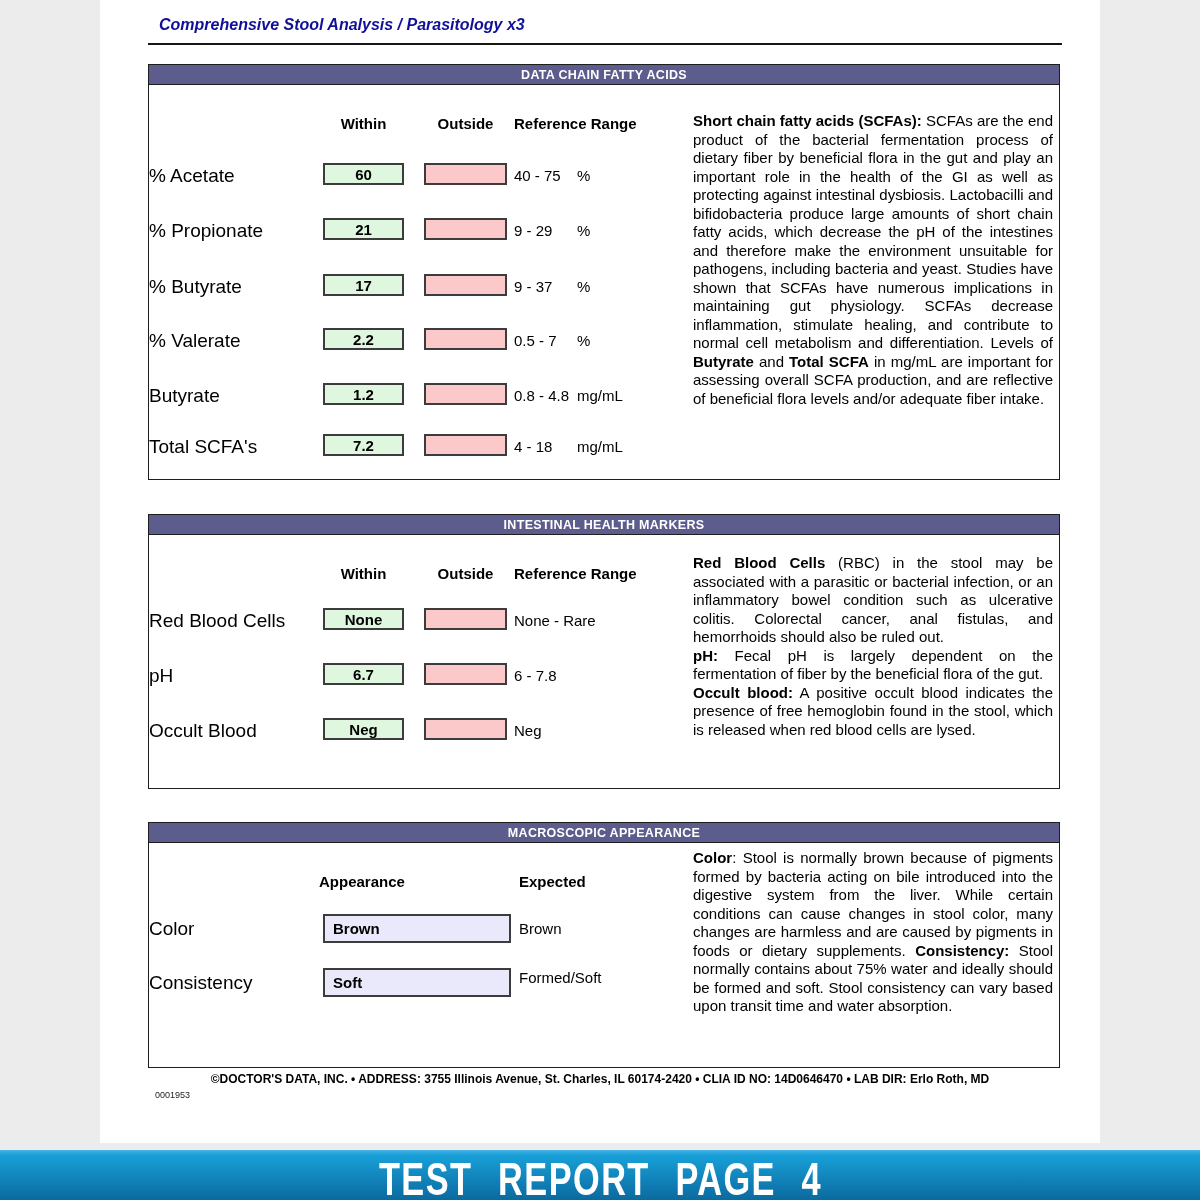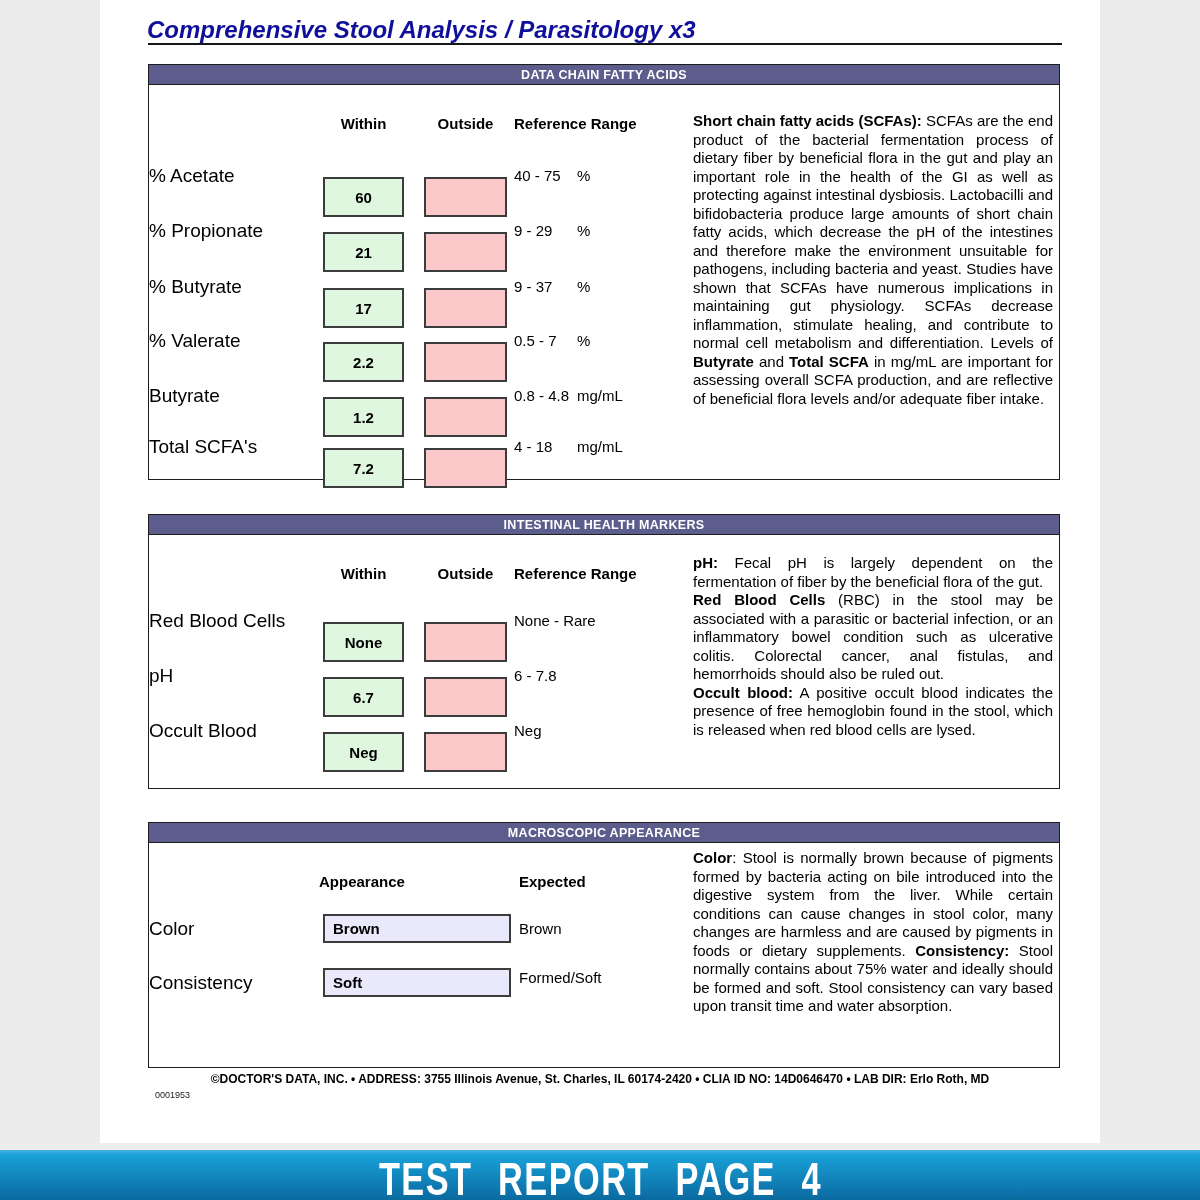--- a/index.html
+++ b/index.html
@@ -7,22 +7,22 @@
     width:1200px;height:1200px;position:relative;overflow:hidden;
     background:#ececec;
     font-family:"Liberation Sans",sans-serif;
     color:#000;
   }
   .page{
     position:absolute;left:100px;top:0;width:1000px;height:1143px;
     background:#ffffff;
   }
   .report-title{
-    position:absolute;left:47px;top:16px;
-    font-size:24px;font-weight:bold;font-style:italic;color:#0f0f99;
+    position:absolute;left:59px;top:16px;
+    font-size:16px;font-weight:bold;font-style:italic;color:#0f0f99;
     white-space:nowrap;
   }
   .title-rule{
     position:absolute;left:48px;top:43px;width:914px;height:0;
     border-top:2px solid #161616;
   }
   .section{
     position:absolute;left:48px;width:912px;
   }
   .sec-header{
@@ -46,21 +46,21 @@
   .ref-h{left:365px;}
   .appearance-h{left:170px;}
   .expected-h{left:370px;}
   .srow,.arow{position:absolute;left:0;width:544px;}
   .srow{height:30px;}
   .arow{height:29px;}
   .rlabel{
     position:absolute;left:0;top:0;font-size:19px;line-height:30px;white-space:nowrap;
   }
   .vbox{
-    position:absolute;top:16px;height:40px;
+    position:absolute;top:2px;height:22px;
     border:2px solid #3c3c3c;box-sizing:border-box;
     display:flex;align-items:center;justify-content:center;
   }
   .vbox.green{left:174px;width:81px;background:#dff6df;}
   .vbox.pink{left:275px;width:83px;background:#fbc9c9;}
   .vtext{font-size:15px;font-weight:bold;}
   .ref{
     position:absolute;left:365px;top:0;font-size:15px;line-height:30px;white-space:nowrap;
   }
   .range{display:inline-block;min-width:63px;}
@@ -217,22 +217,22 @@
         <div class="vbox green">
             <span class="vtext">Neg</span>
           </div>
         <div class="vbox pink">
             <span class="vtext"></span>
           </div>
         <div class="ref"><span class="range">Neg</span><span class="unit"></span></div>
       </div>
 
       <div class="desc" style="top:19px">
+          <div class="rich-par"><b>Red Blood Cells</b><span> (RBC) in the stool may be associated with a parasitic or bacterial infection, or an inflammatory bowel condition such as ulcerative colitis. Colorectal cancer, anal fistulas, and hemorrhoids should also be ruled out.</span></div>
           <div class="rich-par"><b>pH:</b><span> Fecal pH is largely dependent on the fermentation of fiber by the beneficial flora of the gut.</span></div>
-          <div class="rich-par"><b>Red Blood Cells</b><span> (RBC) in the stool may be associated with a parasitic or bacterial infection, or an inflammatory bowel condition such as ulcerative colitis. Colorectal cancer, anal fistulas, and hemorrhoids should also be ruled out.</span></div>
           <div class="rich-par"><b>Occult blood:</b><span> A positive occult blood indicates the presence of free hemoglobin found in the stool, which is released when red blood cells are lysed.</span></div>
         </div>
     </div>
   </div>
 
   <div class="section" style="top:822px">
     <div class="sec-header">MACROSCOPIC APPEARANCE</div>
     <div class="sec-body" style="height:225px">
       <div class="col-head appearance-h">Appearance</div>
       <div class="col-head expected-h">Expected</div>

